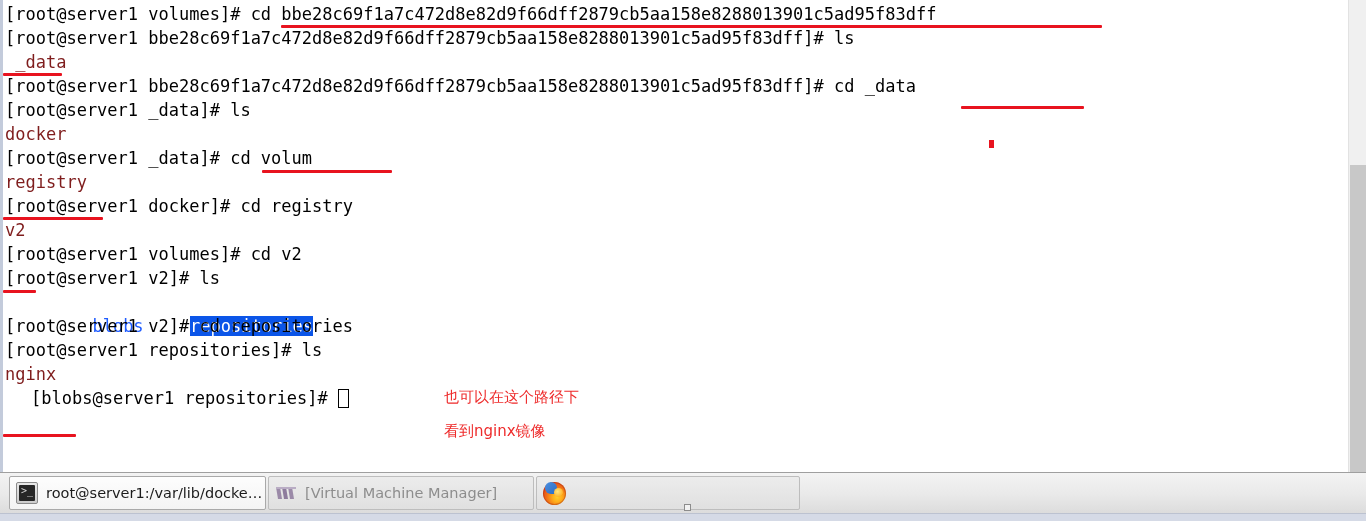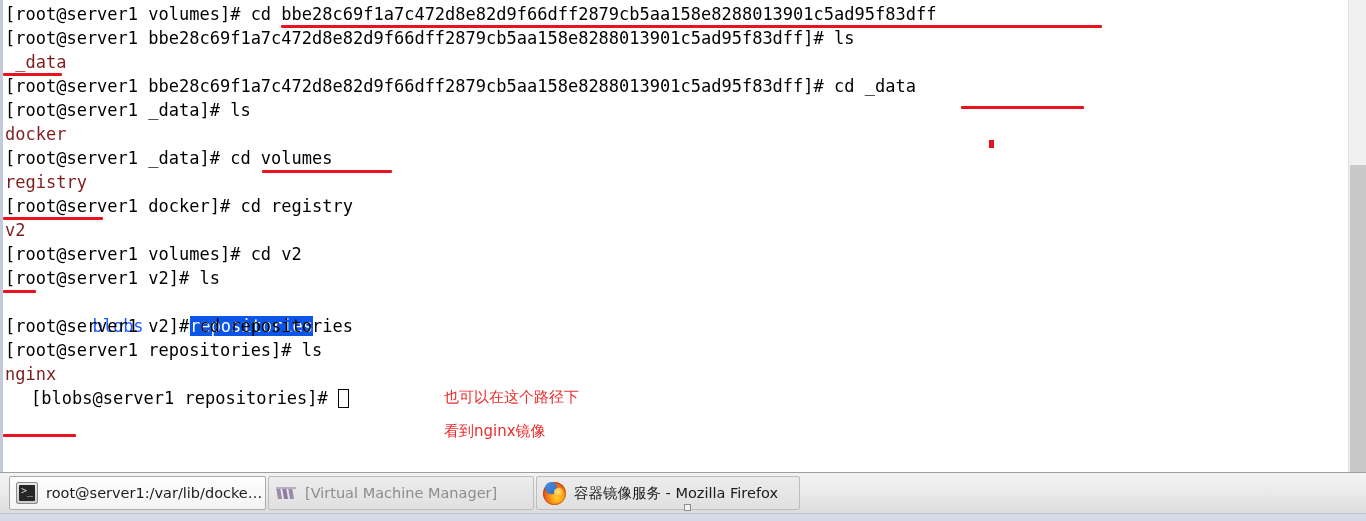--- a/index.html
+++ b/index.html
@@ -243,21 +243,21 @@
   <div id="term-left-edge"></div>
 
   <div id="term-lines">
 
     <div class="line">[root@server1 volumes]# cd bbe28c69f1a7c472d8e82d9f66dff2879cb5aa158e8288013901c5ad95f83dff</div>
     <div class="line">[root@server1 bbe28c69f1a7c472d8e82d9f66dff2879cb5aa158e8288013901c5ad95f83dff]# ls</div>
     <div class="line dir"> _data</div>
     <div class="line">[root@server1 bbe28c69f1a7c472d8e82d9f66dff2879cb5aa158e8288013901c5ad95f83dff]# cd _data</div>
     <div class="line">[root@server1 _data]# ls</div>
     <div class="line dir">docker</div>
-    <div class="line">[root@server1 _data]# cd volumes</div>
+    <div class="line">[root@server1 _data]# cd volum</div>
     <div class="line dir">registry</div>
     <div class="line">[root@server1 docker]# cd registry</div>
     <div class="line dir">v2</div>
     <div class="line">[root@server1 volumes]# cd v2</div>
     <div class="line">[root@server1 v2]# ls</div>
 
     <div class="line">
       <span class="seg dir">blobs  </span><span class="seg sel">repositories</span>
     </div>
 
@@ -302,19 +302,18 @@
         <path d="M7 3 L11 3 L13 15 L9 15 Z" fill="#8e7c9d"></path>
         <path d="M13 3 L17 3 L19 15 L15 15 Z" fill="#9b8aa8"></path>
         <path d="M1 3 L21 3 L21 5 L1 5 Z" fill="#b9acc4"></path>
       </svg>
     </span>
     <span class="task-label dim">[Virtual Machine Manager]</span>
   </div>
 
   <div class="task-btn inactive" style="left:536px; width:264px;">
     <span class="ico-ff"></span>
-    <span class="task-label">容器镜像服务 - Mozilla Firefox</span>
   </div>
 
 </div>
 
 <div id="bottom-strip"></div>
 <div id="tray-marker"></div>
 
 </body></html>

